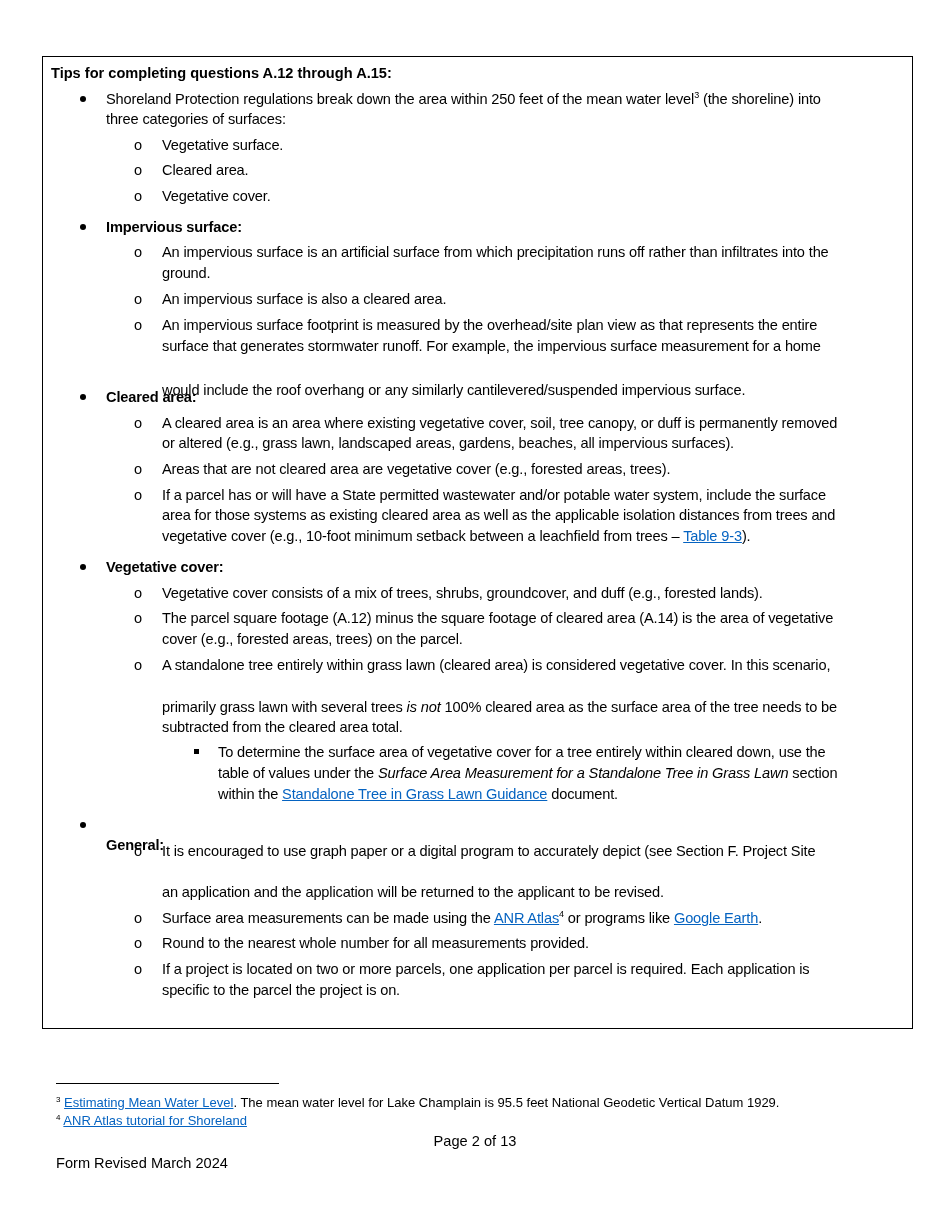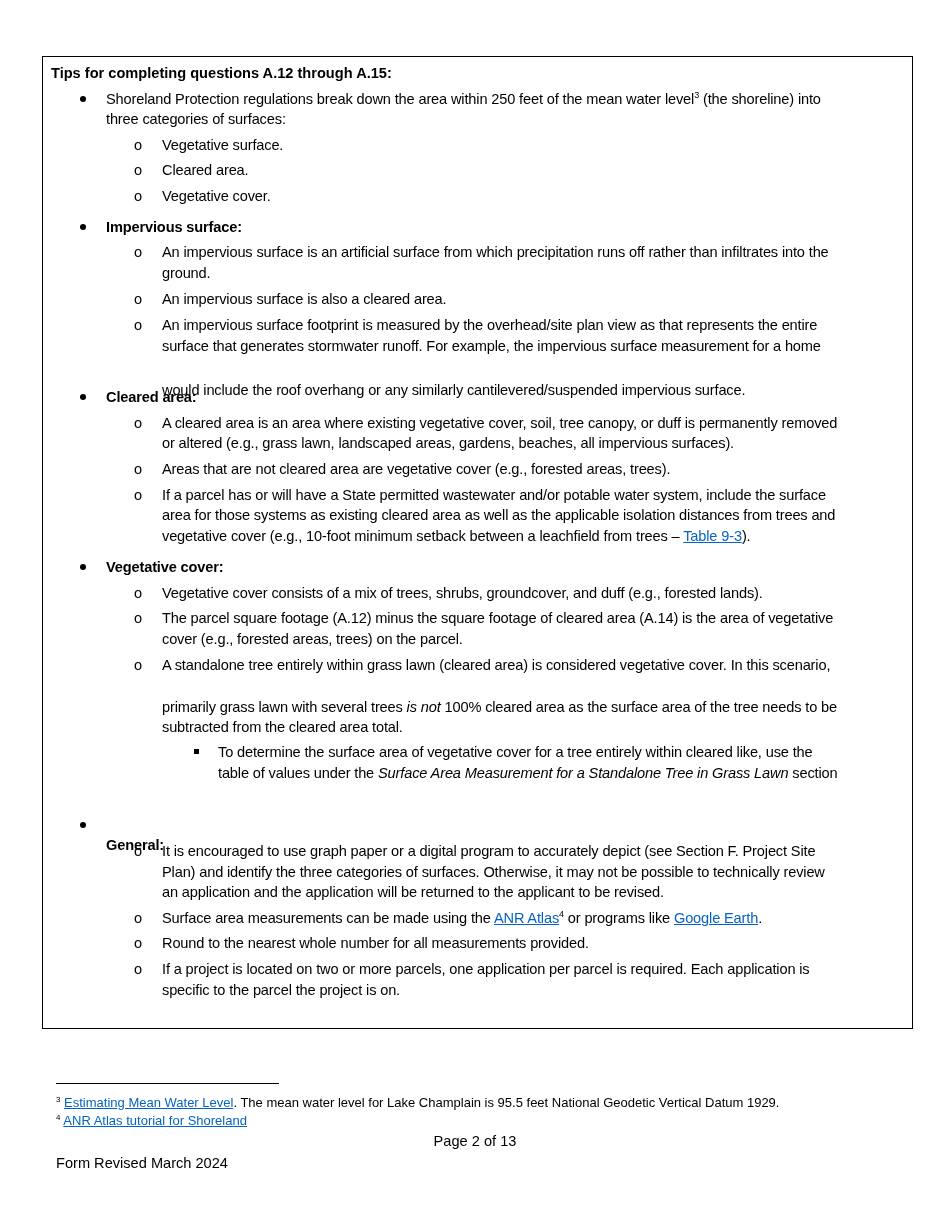--- a/index.html
+++ b/index.html
@@ -103,29 +103,29 @@
   <div class="bullet-o" style="top:551px;">o</div>
   <div class="line lvl2" style="top:551px;">The parcel square footage (A.12) minus the square footage of cleared area (A.14) is the area of vegetative</div>
   <div class="line lvl2" style="top:572px;">cover (e.g., forested areas, trees) on the parcel.</div>
 
   <div class="bullet-o" style="top:598px;">o</div>
   <div class="line lvl2" style="top:598px;">A standalone tree entirely within grass lawn (cleared area) is considered vegetative cover. In this scenario,</div>
   <div class="line lvl2" style="top:640px;"><span>primarily grass lawn with several trees </span><span class="ital">is not</span><span> 100% cleared area as the surface area of the tree needs to be</span></div>
   <div class="line lvl2" style="top:660px;">subtracted from the cleared area total.</div>
 
   <div class="bullet-sq" style="top:692px;"></div>
-  <div class="line lvl3" style="top:685px;">To determine the surface area of vegetative cover for a tree entirely within cleared like, use the</div>
+  <div class="line lvl3" style="top:685px;">To determine the surface area of vegetative cover for a tree entirely within cleared down, use the</div>
   <div class="line lvl3" style="top:706px;"><span>table of values under the </span><span class="ital">Surface Area Measurement for a Standalone Tree in Grass Lawn</span><span> section</span></div>
+  <div class="line lvl3" style="top:727px;"><span>within the </span><a class="link">Standalone Tree in Grass Lawn Guidance</a><span> document.</span></div>
 
   <div class="bullet-dot" style="top:765px;"></div>
   <div class="line lvl1 bold" style="top:778px;">General:</div>
 
   <div class="bullet-o" style="top:784px;">o</div>
   <div class="line lvl2" style="top:784px;">It is encouraged to use graph paper or a digital program to accurately depict (see Section F. Project Site</div>
-  <div class="line lvl2" style="top:805px;">Plan) and identify the three categories of surfaces. Otherwise, it may not be possible to technically review</div>
   <div class="line lvl2" style="top:825px;">an application and the application will be returned to the applicant to be revised.</div>
 
   <div class="bullet-o" style="top:851px;">o</div>
   <div class="line lvl2" style="top:851px;"><span>Surface area measurements can be made using the </span><a class="link">ANR Atlas</a><sup>4</sup><span> or programs like </span><a class="link">Google Earth</a><span>.</span></div>
 
   <div class="bullet-o" style="top:876px;">o</div>
   <div class="line lvl2" style="top:876px;">Round to the nearest whole number for all measurements provided.</div>
 
   <div class="bullet-o" style="top:902px;">o</div>
   <div class="line lvl2" style="top:902px;">If a project is located on two or more parcels, one application per parcel is required. Each application is</div>

